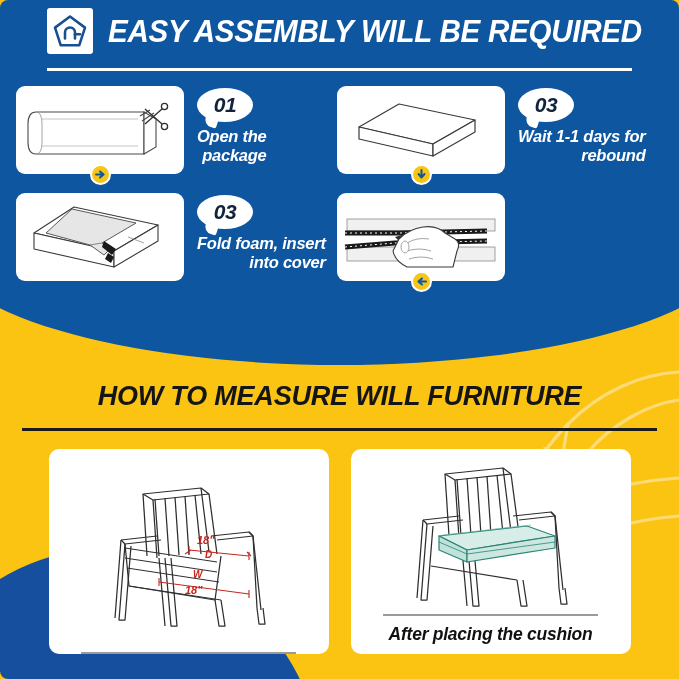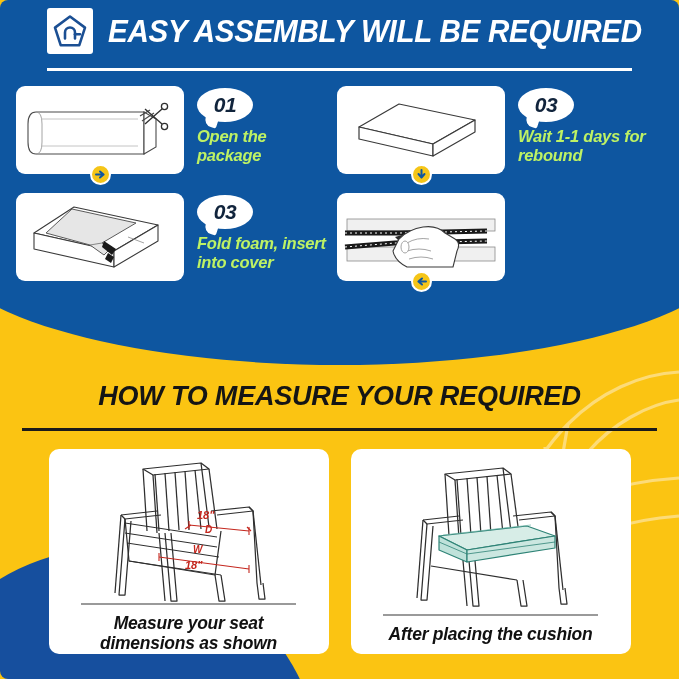--- a/index.html
+++ b/index.html
@@ -107,20 +107,21 @@
     width: 679px;
   }
   .step-row {
     display: flex;
     width: 679px;
   }
   .step {
     display: flex;
     align-items: flex-start;
     position: relative;
+    text-align: right;
   }
   .step-a { width: 330px; padding-left: 16px; }
   .step-b { width: 340px; padding-left: 7px; }
 
   .step-card {
     position: relative;
     width: 168px;
     height: 88px;
     background: #ffffff;
     border-radius: 9px;
@@ -180,21 +181,21 @@
     font-weight: bold;
     font-style: italic;
     letter-spacing: -0.5px;
   }
   .step-label {
     font-size: 16.5px;
     font-weight: bold;
     font-style: italic;
     line-height: 1.13;
     letter-spacing: -0.25px;
-    color: #bef264;
+    color: #ffffff;
     white-space: pre-line;
   }
 
   
   .measure-title {
     position: absolute;
     left: 0;
     top: 381px;
     width: 679px;
     text-align: center;
@@ -408,21 +409,21 @@
             </div>
           </div>
         </div>
       </div>
 
     </div>
 
    </div>
   </div>
 
-  <div class="measure-title">HOW TO MEASURE YOUR REQUIRED</div>
+  <div class="measure-title">HOW TO MEASURE WILL FURNITURE</div>
   <div class="measure-rule"></div>
 
   <div class="measure-cards">
 
     <div class="m-card">
       <div class="m-figure">
         <svg width="215" height="150" viewBox="0 0 215 150" aria-hidden="true">
           <g fill="none" stroke="#2e2e2e" stroke-width="1.25" stroke-linejoin="round">
 
             <path d="M62 16 L120 10 L128 16 L72 22 Z"></path>
@@ -468,22 +469,20 @@
           </g>
           <g fill="#C4271E" font-family="'Liberation Sans', sans-serif" font-size="11" font-style="italic" font-weight="bold">
             <text x="116" y="66">18"</text>
             <text x="124" y="80" font-size="10">D</text>
             <text x="112" y="100" font-size="10">W</text>
             <text x="104" y="116">18"</text>
           </g>
         </svg>
       </div>
       <div class="m-divider"></div>
-      <div class="m-caption">Measure your seat
-dimensions as shown</div>
     </div>
 
     <div class="m-card">
       <div class="m-figure">
         <svg width="215" height="150" viewBox="0 0 215 150" aria-hidden="true">
           <g fill="none" stroke="#2e2e2e" stroke-width="1.25" stroke-linejoin="round">
             <path d="M62 16 L120 10 L128 16 L72 22 Z"></path>
             <path d="M62 16 L66 78"></path>
             <path d="M72 22 L76 80"></path>
             <path d="M120 10 L128 74"></path>

